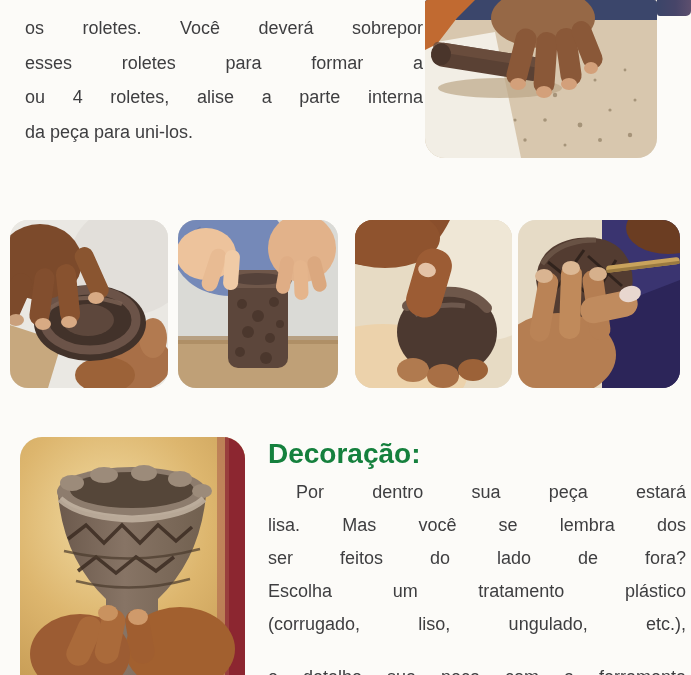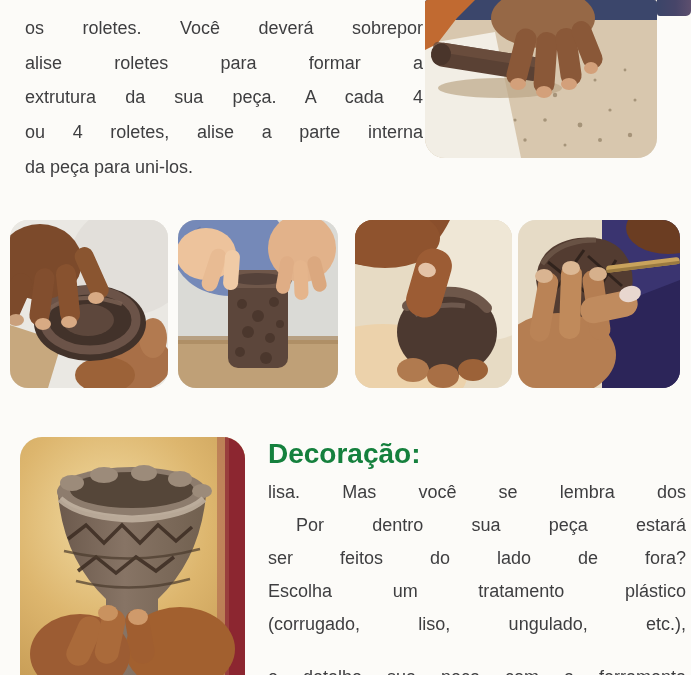--- a/index.html
+++ b/index.html
@@ -43,22 +43,21 @@
 <body>
 
 <div class="page">
 
   <div class="cutline-top body-text">
     <span class="inner">sobre a mesa para fazer</span>
   </div>
 
   <div class="textblock-top body-text">
     <div class="jline">os roletes. Você deverá sobrepor</div>
-    <div class="jline">alise roletes para formar a</div>
-    <div class="jline">extrutura da sua peça. A cada 4</div>
+    <div class="jline">esses roletes para formar a</div>
     <div class="jline">ou 4 roletes, alise a parte interna</div>
     <div class="jline jlast">da peça para uni-los.</div>
   </div>
 
   <div class="photo photo-top" role="img" aria-label="photo-rolling-clay-coil">
     <svg viewBox="0 0 232 158">
       <rect width="232" height="158" fill="#d8c7ae"></rect>
       <g fill="#7d6a4f" opacity="0.55">
         <circle cx="150" cy="60" r="2"></circle>
           <circle cx="170" cy="80" r="1.5"></circle>
@@ -278,22 +277,22 @@
         </g>
         <ellipse cx="88" cy="176" rx="10" ry="8" fill="#c9925f"></ellipse>
         <ellipse cx="118" cy="180" rx="10" ry="8" fill="#cf9a6b"></ellipse>
       </g>
     </svg>
   </div>
 
   <div class="heading-dec">Decoração:</div>
 
   <div class="textblock-bottom body-text">
+    <div class="jline indent">Por dentro sua peça estará</div>
     <div class="jline">lisa. Mas você se lembra dos</div>
-    <div class="jline indent">Por dentro sua peça estará</div>
     <div class="jline">ser feitos do lado de fora?</div>
     <div class="jline">Escolha um tratamento plástico</div>
     <div class="jline">(corrugado, liso, ungulado, etc.),</div>
   </div>
 
   <div class="cutline-bottom body-text">
     <span class="inner">e detalhe sua peça com a ferramenta</span>
   </div>
 
 </div>

